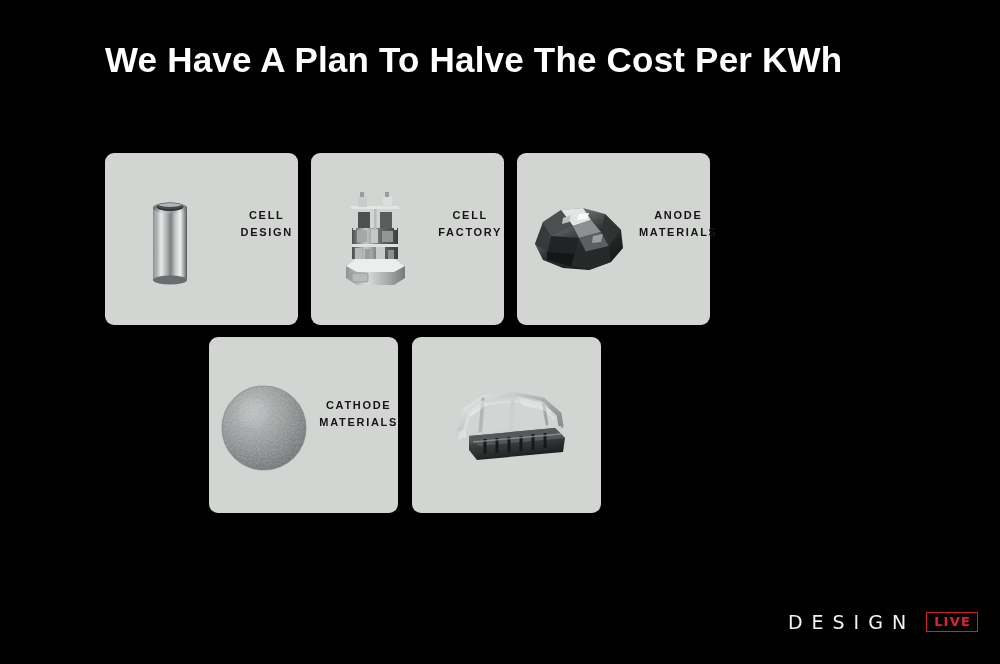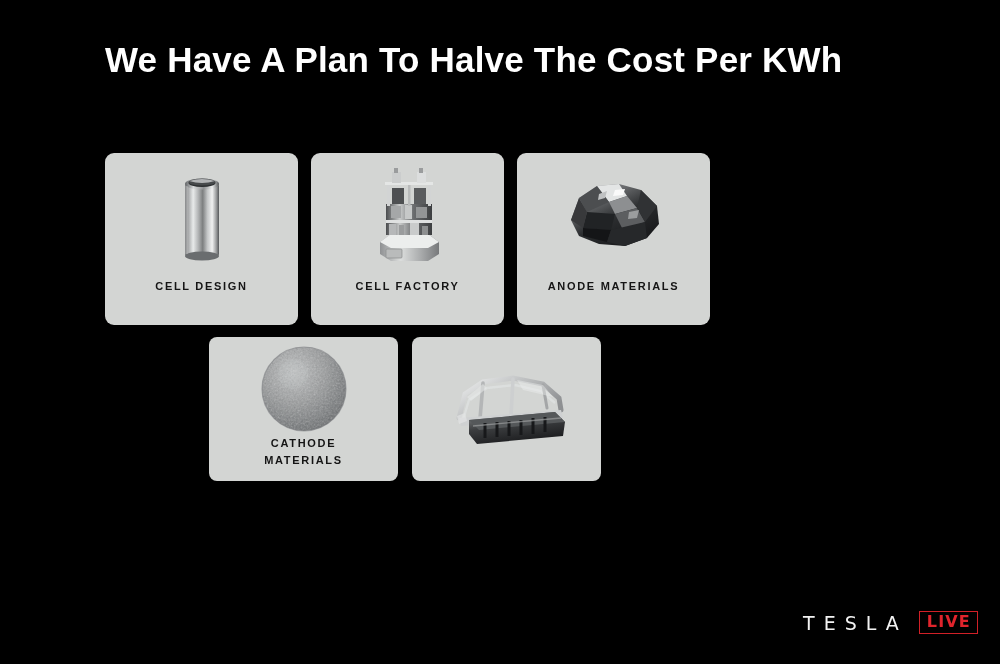--- a/index.html
+++ b/index.html
@@ -39,27 +39,27 @@
     display: flex;
   }
   #row-1 { left: 105px; top: 153px; gap: 13px; }
   #row-2 { left: 209px; top: 337px; gap: 14px; }
 
   .card {
     background: #d3d5d3;
     border-radius: 9px;
     position: relative;
     display: flex;
-    flex-direction: column;
+    flex-direction: row;
     align-items: center;
     justify-content: flex-start;
     box-sizing: border-box;
   }
   #row-1 .card { width: 193px; height: 172px; }
-  #row-2 .card { width: 189px; height: 144px; border-radius: 8px; }
+  #row-2 .card { width: 189px; height: 176px; }
 
   .card-art {
     flex: 1 1 auto;
     width: 100%;
     display: flex;
     align-items: center;
     justify-content: center;
     padding-top: 6px;
     box-sizing: border-box;
   }
@@ -90,21 +90,21 @@
     font-size: 19px;
     font-weight: 500;
     color: #f2f2f2;
     letter-spacing: 9px;
     font-family: "DejaVu Sans", sans-serif;
     padding-left: 2px;
   }
   .live-badge {
     border: 1.6px solid #d12027;
     color: #e0242c;
-    font-size: 16px;
+    font-size: 13px;
     font-weight: bold;
     letter-spacing: 1.2px;
     padding: 2px 6px 3px 7px;
     line-height: 1;
     font-family: "DejaVu Sans", sans-serif;
   }
 </style>
 </head>
 <body>
 
@@ -297,17 +297,17 @@
           <path d="M102 51 L102 66" stroke="#17181a" stroke-width="3"></path>
           <path d="M30 60 L118 52" stroke="#9b9d9e" stroke-width="1.4" opacity="0.7"></path>
 
           <path d="M14 50 L22 47 L24 55 L16 58 Z" fill="#e2e4e4" opacity="0.7"></path>
         </svg>
       </div>
     </div>
   </div>
 
   <div id="brand">
-    <span class="wordmark">TESLA</span>
+    <span class="wordmark">DESIGN</span>
     <span class="live-badge">LIVE</span>
   </div>
 
 </div>
 
 </body></html>

